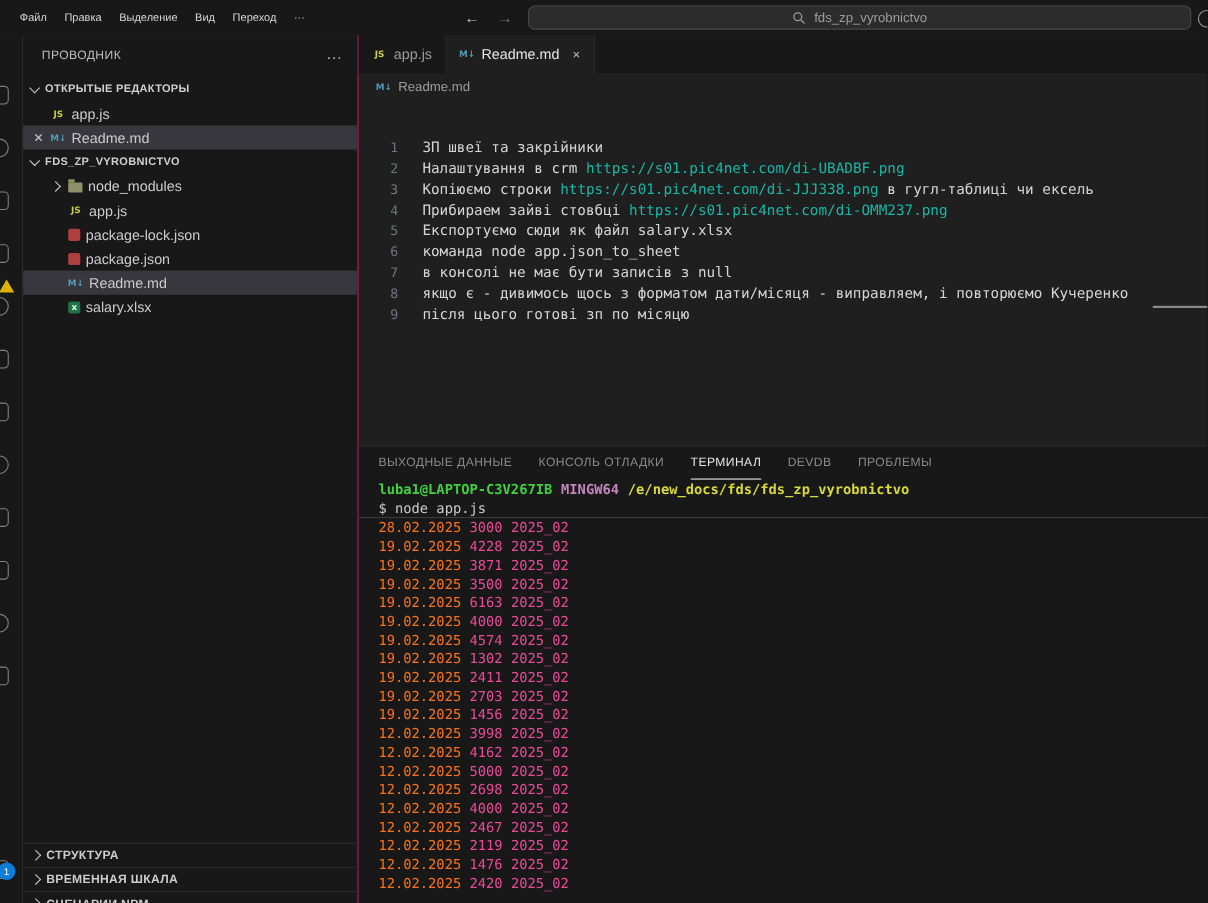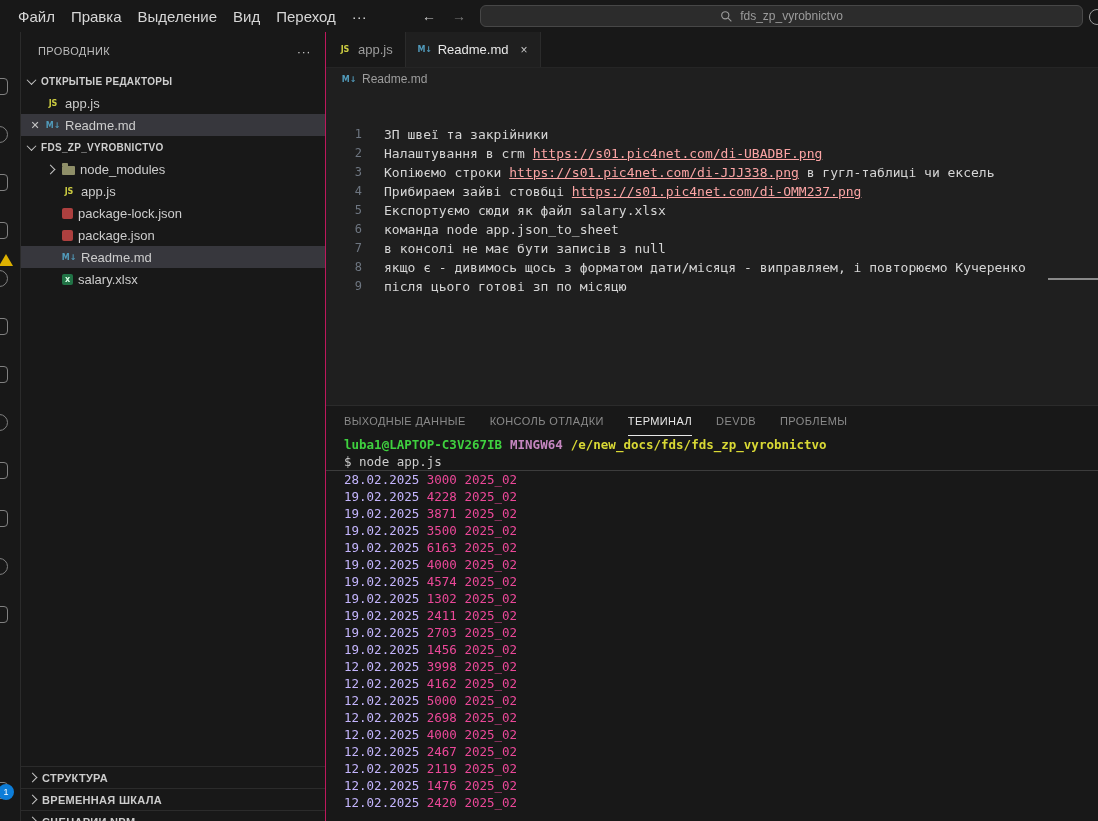--- a/index.html
+++ b/index.html
@@ -2,21 +2,21 @@
 <html><head>
 <meta charset="utf-8">
 <style>
   html,body{margin:0;padding:0;background:#000;}
   .screen{position:relative;width:1098px;height:821px;background:#1f1f1f;overflow:hidden;
           font-family:"Liberation Sans","DejaVu Sans",sans-serif;color:#ccc;-webkit-font-smoothing:antialiased;}
 
   
   .titlebar{position:absolute;top:0;left:0;right:0;height:32px;background:#181818;border-bottom:1px solid #2b2b2b;}
   .menus{position:absolute;left:10px;top:0;height:32px;display:flex;align-items:center;}
-  .menu-item{padding:0 8px;font-size:15px;color:#d6d6d6;cursor:default;}
+  .menu-item{padding:0 8px;font-size:10px;color:#d6d6d6;cursor:default;}
   .nav-arrows{position:absolute;left:422px;top:0;height:32px;display:flex;align-items:center;gap:16px;font-size:14px;color:#c9c9c9;}
   .nav-arrows .dim{color:#7a7a7a;}
   .command-center{position:absolute;left:480px;top:5px;width:601px;height:20px;background:#2c2c2c;border:1px solid #474747;
                   border-radius:6px;display:flex;align-items:center;justify-content:center;gap:7px;color:#9c9c9c;font-size:12px;}
   .account-icon{position:absolute;right:-7px;top:9px;width:14px;height:14px;border:1.5px solid #9a9a9a;border-radius:50%;}
 
   
   .activitybar{position:absolute;left:0;top:32px;width:20px;bottom:0;background:#181818;border-right:1px solid #2b2b2b;overflow:hidden;}
   .ab-icon{position:absolute;left:-9px;width:15px;height:15px;border:1.6px solid #818181;border-radius:4px;}
   .ab-icon.round{border-radius:50%;}
@@ -61,38 +61,38 @@
   .tabbar{height:35px;background:#181818;border-bottom:1px solid #252525;display:flex;}
   .tab{display:flex;align-items:center;gap:6px;padding:0 12px;font-size:13px;color:#9d9d9d;background:#181818;
        border-right:1px solid #2b2b2b;height:100%;cursor:pointer;}
   .tab.active{background:#1f1f1f;color:#e8e8e8;}
   .tab-close{font-size:12px;margin-left:6px;color:#c5c5c5;}
   .breadcrumb{height:22px;display:flex;align-items:center;gap:6px;padding-left:16px;font-size:12px;color:#9d9d9d;}
   .editor{position:relative;height:316px;overflow:hidden;padding-top:35px;}
   .code-line{display:flex;font:13px/19px "DejaVu Sans Mono",monospace;}
   .line-num{width:36px;min-width:36px;text-align:right;padding-right:22px;color:#6e7681;font-size:12px;line-height:19px;}
   .line-text{white-space:pre;color:#d5d5d5;}
-  .md-link{text-decoration:underline;color:#fca5a5;cursor:pointer;}
+  .md-link{color:#14b8a6;cursor:pointer;}
   .tail-line{position:absolute;top:188px;right:0;width:50px;height:2px;background:#8a8a8a;}
 
   
   .panel{position:absolute;left:0;right:0;top:373px;bottom:0;background:#181818;border-top:1px solid #2b2b2b;}
   .panel-tabs{height:30px;display:flex;align-items:center;padding-left:18px;gap:24px;}
   .ptab{font-size:11px;letter-spacing:.4px;color:#8a8a8a;height:29px;display:flex;align-items:center;
         border-bottom:1px solid transparent;cursor:pointer;}
   .ptab.active{color:#e7e7e7;border-bottom-color:#e7e7e7;}
   .terminal{position:absolute;top:30px;left:0;right:0;bottom:0;padding-left:18px;overflow:hidden;
             font:12.5px/17px "DejaVu Sans Mono",monospace;color:#cccccc;}
   .tline{height:17px;white-space:pre;}
   .p-user{color:#3fd13f;font-weight:700;}
   .p-env{color:#c586c0;font-weight:700;margin:0 8px;}
   .p-path{color:#d9d935;font-weight:700;}
   .term-sep{height:1px;background:#3c3c3c;margin-left:-18px;}
   .trow{height:17px;white-space:pre;position:relative;}
-  .t-date{color:#c4b5fd;}
+  .t-date{color:#f97316;}
   .t-num{color:#ec4899;}
   .red-line{position:absolute;left:-2px;top:16px;width:310px;height:3px;background:#cf1b1b;border-radius:2px;
             transform:rotate(-0.55deg);}
 </style>
 </head>
 <body>
 
 <div class="screen">
 
   <div class="titlebar">

